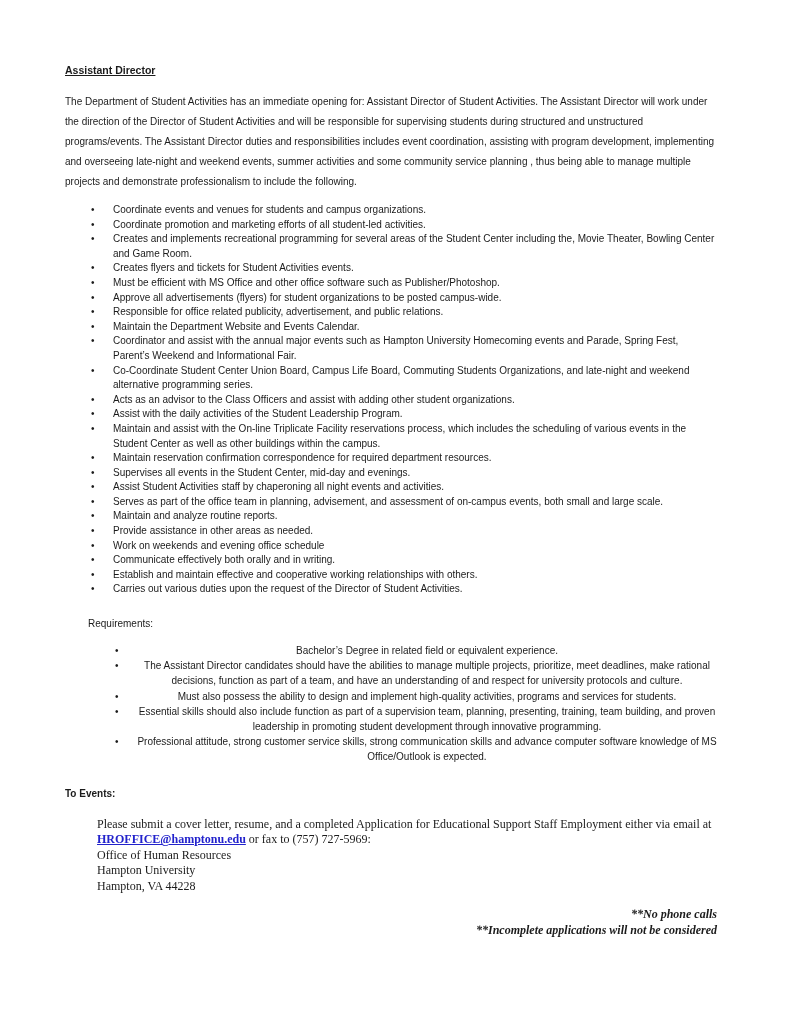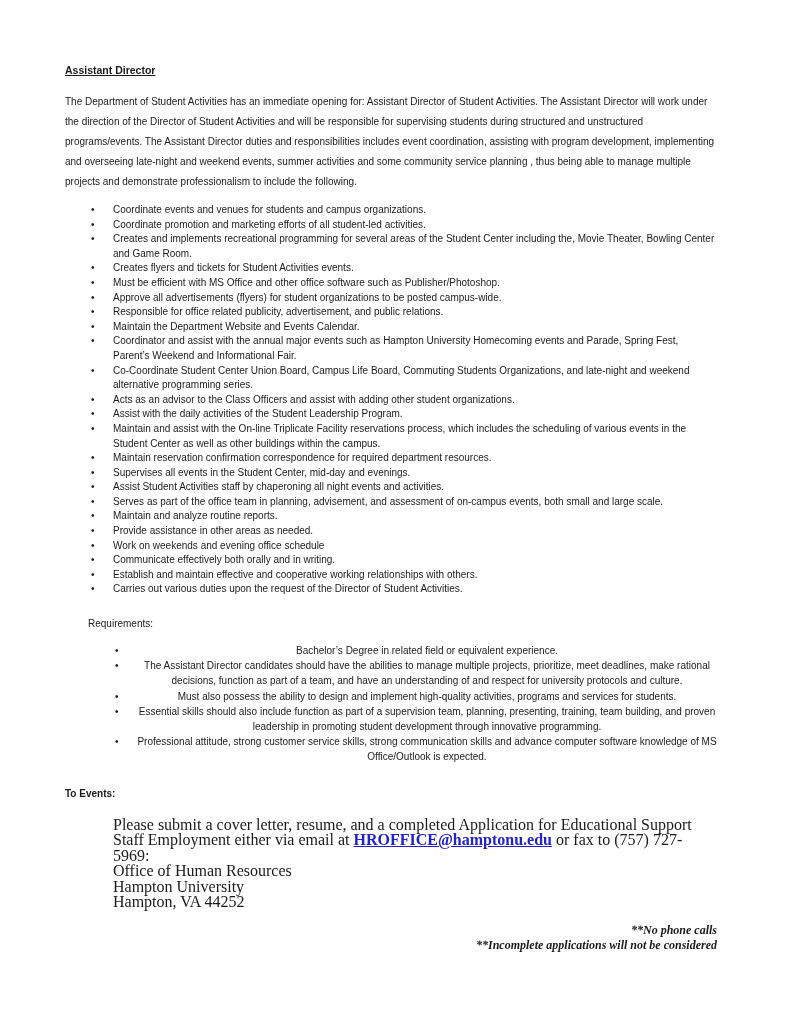--- a/index.html
+++ b/index.html
@@ -65,23 +65,23 @@
     line-height: 13px;
     margin: 0 0 13px 23px;
   }
   .apply-heading {
     font-size: 10px;
     font-weight: bold;
     line-height: 13px;
     margin: 0 0 17px 0;
   }
   .apply-block {
-    margin-left: 48px;
+    margin-left: 32px;
     font-family: "Liberation Serif", serif;
-    font-size: 16px;
+    font-size: 12px;
     line-height: 15.5px;
   }
   .apply-block p {
     margin: 0;
   }
   .email-link {
     color: var(--link_blue, #2222cc);
     font-weight: bold;
     text-decoration: underline;
     cursor: pointer;
@@ -171,21 +171,21 @@
 
       <li>Professional attitude, strong customer service skills, strong communication skills and advance computer software knowledge of MS Office/Outlook is expected.</li>
     </ul>
 
   <p class="apply-heading">To Events:</p>
 
   <div class="apply-block">
     <p><span>Please submit a cover letter, resume, and a completed Application for Educational Support Staff Employment either via email at </span><a class="email-link">HROFFICE@hamptonu.edu</a><span> or fax to (757) 727-5969:</span></p>
     <p>Office of Human Resources</p>
     <p>Hampton University</p>
-    <p>Hampton, VA 44252</p>
+    <p>Hampton, VA 44228</p>
   </div>
 
   <div class="notes">
     <p>**No phone calls</p>
     <p>**Incomplete applications will not be considered</p>
   </div>
 
 </div>
 
 </body></html>

